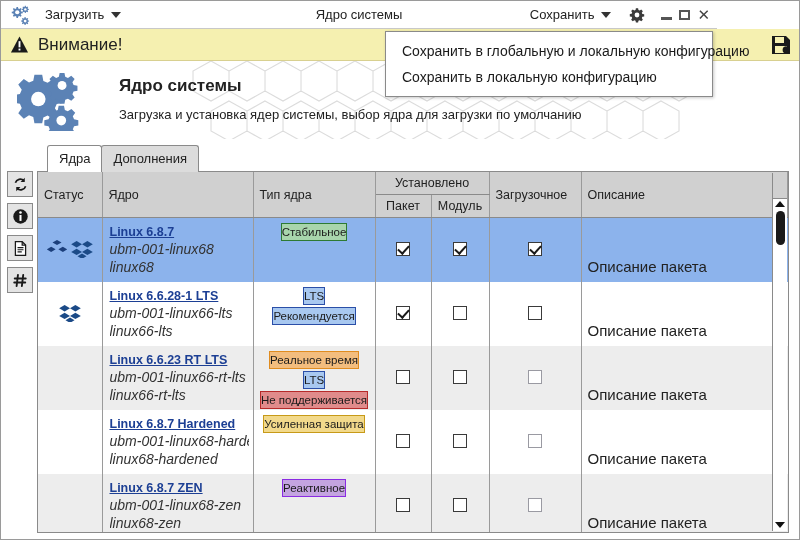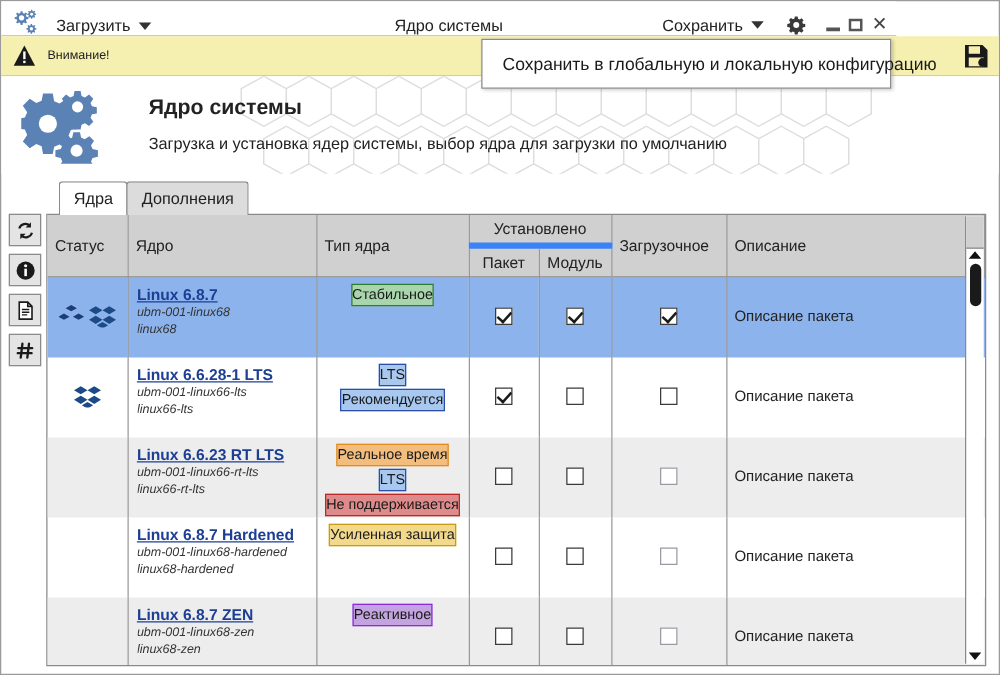--- a/index.html
+++ b/index.html
@@ -15,21 +15,21 @@
     border: 1px solid #9a9a9a;
     background: #ffffff;
     overflow: hidden;
   }
 
   
   .titlebar {
     position: absolute; left: 0; top: 0; width: 716px; height: 28px;
     background: #ffffff;
     border-bottom: 1px solid #c8c8c8;
-    display: flex; align-items: flex-end;
+    display: flex; align-items: center;
   }
   .tb-logo { margin-left: 8px; width: 22px; height: 22px; display:block; }
   .tb-menu {
     margin-left: 14px; font-size: 13px; color: #222;
     display: flex; align-items: center; gap: 7px; cursor: default;
   }
   .caret { width:0;height:0;border-left:5px solid transparent;border-right:5px solid transparent;border-top:6px solid #333; }
   .tb-title {
     position: absolute; left: 0; right: 0; text-align: center;
     font-size: 13px; color: #222; pointer-events: none;
@@ -42,21 +42,21 @@
   .wc-max { width: 11px; height: 10px; border: 2px solid #555; }
   .wc-close { font-size: 15px; color: #444; line-height: 10px; }
 
   
   .warnbar {
     position: absolute; left: 0; top: 28px; width: 800px; height: 32px;
     background: #f5f0b0; border-bottom: 1px solid #d8d090;
     display: flex; align-items: center;
   }
   .warn-ico { margin-left: 9px; width: 19px; height: 19px; display:block; }
-  .warn-txt { margin-left: 9px; font-size: 10px; color: #222; }
+  .warn-txt { margin-left: 9px; font-size: 17px; color: #222; }
   .warn-save { margin-left: auto; margin-right: 9px; width: 22px; height: 22px; display:block; }
 
   
   .hero {
     position: absolute; left: 0; top: 60px; width: 800px; height: 78px;
     background: #ffffff; overflow: hidden;
   }
   .hero-bg { position:absolute; left:0; top:-10px; width:800px; height:100px; opacity:.35; }
   .hero-gear { position: absolute; left: 16px; top: 8px; width: 62px; height: 62px; }
   .hero-t1 { position: absolute; left: 118px; top: 15px; font-size: 17px; font-weight: bold; color: #222; }
@@ -77,47 +77,47 @@
     border: 1px solid #8a8a8a; background: #ffffff; overflow: hidden;
   }
   table.grid { width: 100%; border-collapse: collapse; table-layout: fixed; }
   table.grid th, table.grid td { border-right: 1px solid #9a9a9a; }
   thead th {
     background: #d0d0d0; color: #222; font-size: 12.5px; font-weight: normal;
     text-align: left; padding: 4px 6px; vertical-align: middle;
     border-bottom: 1px solid #8a8a8a;
   }
   thead th.ctr { text-align: center; }
-  thead th.sub { border-top: 5px solid #3b82f6; }
+  thead th.sub { border-top: 1px solid #3b82f6; }
   tbody td { font-size: 12.5px; color: #222; vertical-align: top; padding: 0; height: 64px; }
   tr.alt td { background: #ededed; }
   tr.sel td { background: #8cb3ec; }
 
   .cell-pad { padding: 7px 4px 0 7px; }
   .k-name { font-size: 12.5px; font-weight: bold; color: #1c3f94; text-decoration: underline; display:block; }
-  .k-sub { font-size: 10px; font-style: italic; color: #333; display:block; margin-top: 2px; white-space: nowrap; overflow: hidden; }
+  .k-sub { font-size: 14px; font-style: italic; color: #333; display:block; margin-top: 2px; white-space: nowrap; overflow: hidden; }
 
   .badges { padding: 5px 5px 0 5px; display: flex; flex-direction: column; gap: 2px; align-items: center; }
   .badge {
     font-size: 11.5px; text-align: center; padding: 2px 0; border-width: 1px; border-style: solid;
   }
 
   .status-cell { display:flex; align-items:center; justify-content:center; gap: 4px; height: 64px; }
 
   .cb-cell { text-align: center; }
   .cb {
     display: inline-block; width: 14px; height: 14px; margin-top: 24px;
     border: 1px solid #3a3a3a; background: #ffffff; position: relative;
   }
   .cb.dim { border-color: #9a9aa2; }
   .cb.on::after {
     content: ""; position: absolute; left: 3px; top: 0px; width: 5px; height: 9px;
     border: solid #1a1a1a; border-width: 0 2px 2px 0; transform: rotate(42deg);
   }
-  .desc { padding-top: 24px; padding-left: 6px; font-size: 12px; }
+  .desc { padding-top: 40px; padding-left: 6px; font-size: 15px; }
 
   
   .vscroll {
     position: absolute; right: 1px; top: 1px; width: 15px; bottom: 1px;
     background: #ffffff; border-left: 1px solid #8a8a8a;
     display: flex; flex-direction: column; align-items: center;
   }
   .sb-head { height: 26px; width: 100%; background: #d0d0d0; border-bottom: 1px solid #8a8a8a; }
   .sb-arrow { width: 0; height: 0; margin: 2px 0; }
   .sb-up { border-left: 5px solid transparent; border-right: 5px solid transparent; border-bottom: 6px solid #111; }
@@ -435,15 +435,16 @@
     <div class="vscroll">
       <div class="sb-head"></div>
       <div class="sb-arrow sb-up"></div>
       <div class="sb-thumb"></div>
       <div class="sb-arrow sb-dn"></div>
     </div>
   </div>
 
   <div class="menu" id="savemenu">
       <div class="menu-item">Сохранить в глобальную и локальную конфигурацию</div>
+      <div class="menu-item">Сохранить в локальную конфигурацию</div>
     </div>
 
 </div>
 
 </body></html>

